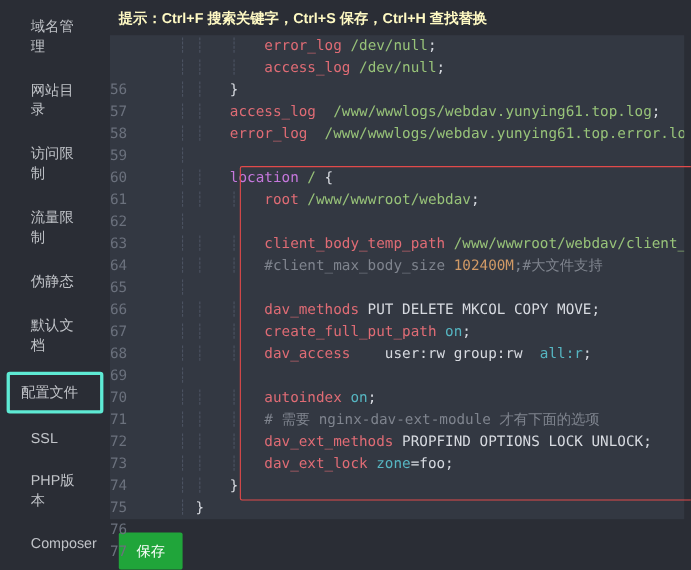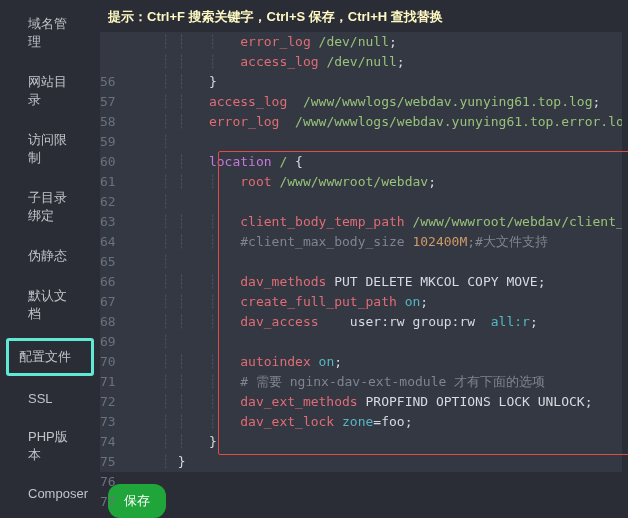--- a/index.html
+++ b/index.html
@@ -86,32 +86,32 @@
     left: 118px;
     pointer-events: none;
   }
   .save-row { padding: 12px 8px; }
   .save-btn {
     background: #20a53a;
     color: #fff;
     border: none;
     padding: 8px 16px;
     font-size: 13px;
-    border-radius: 12px;
+    border-radius: 2px;
     cursor: pointer;
   }
 </style>
 </head>
 <body>
 
 <div class="sidebar">
     <div class="sidebar-item">域名管理</div>
     <div class="sidebar-item">网站目录</div>
     <div class="sidebar-item">访问限制</div>
-    <div class="sidebar-item">子目录绑定</div>
+    <div class="sidebar-item">流量限制</div>
     <div class="sidebar-item">伪静态</div>
     <div class="sidebar-item">默认文档</div>
     <div class="sidebar-item active">配置文件</div>
     <div class="sidebar-item">SSL</div>
     <div class="sidebar-item">PHP版本</div>
     <div class="sidebar-item">Composer</div>
     <div class="sidebar-item">Tomcat</div>
   </div>
 
 <div class="main">

